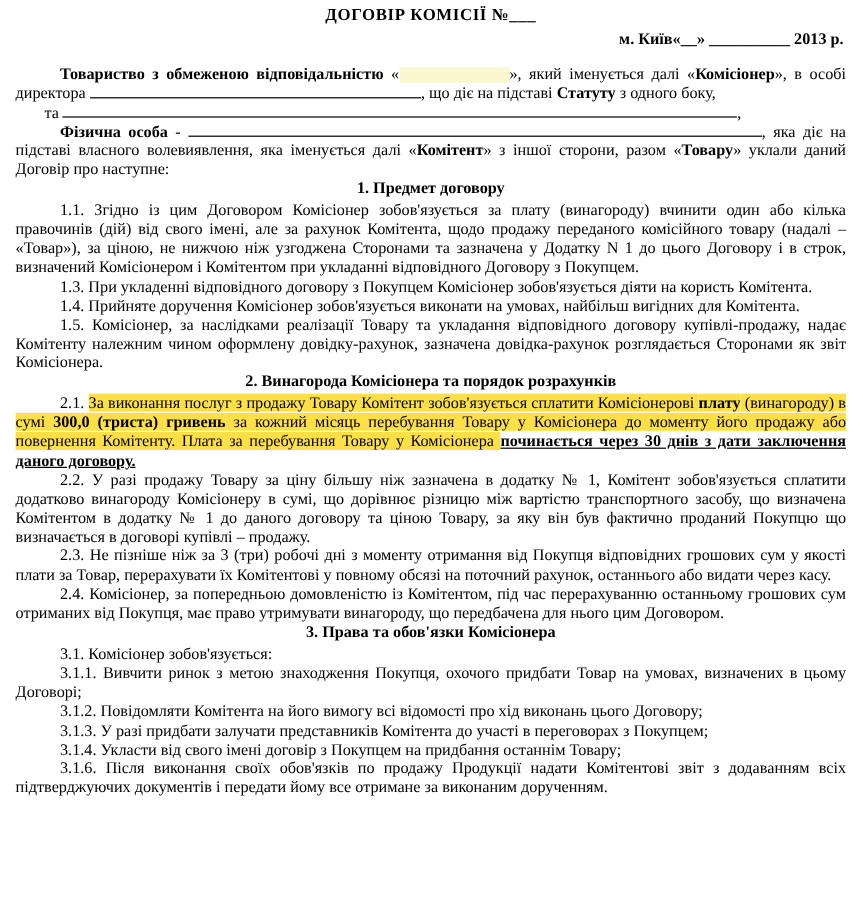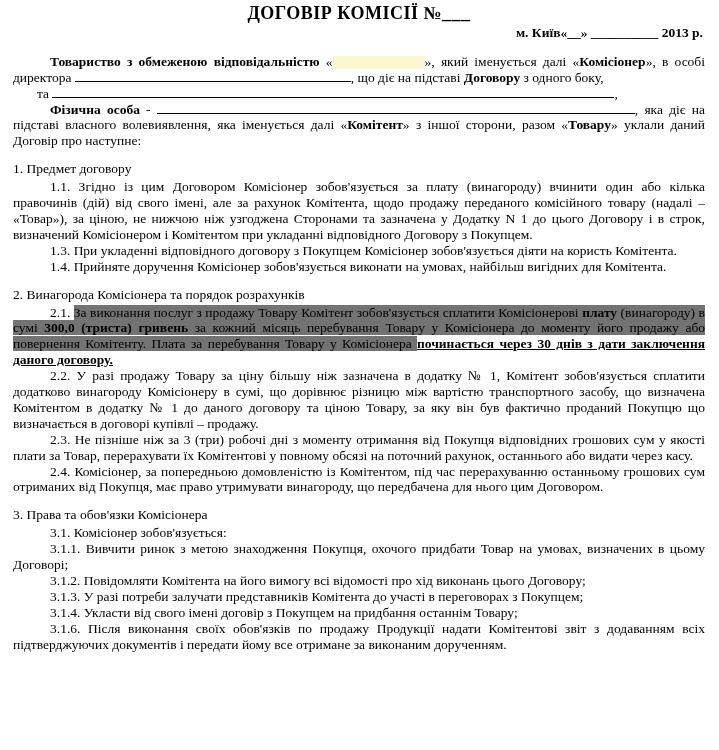--- a/index.html
+++ b/index.html
@@ -2,65 +2,66 @@
 <html><head>
 <meta charset="utf-8">
 <style>
   html,body{margin:0;padding:0;background:#ffffff;}
   body{
     width:719px;height:750px;overflow:hidden;
     font-family:"Liberation Serif","DejaVu Serif",serif;
     font-size:13.5px;line-height:15.9px;color:#000;
   }
   .page{padding:6px 14px 0 13px;}
-  .doc-title{text-align:center;font-weight:bold;font-size:18px;letter-spacing:.5px;}
+  .doc-title{text-align:center;font-weight:bold;font-size:14px;letter-spacing:.5px;}
   .cityrow{display:flex;justify-content:flex-end;font-weight:bold;margin-top:3px;}
   .cityrow .city{margin-left:40px;}
   .cityrow .date{margin-right:2px;}
   .para{text-align:justify;text-indent:37px;margin:0;}
   .para.first{margin-top:13px;}
   .ta-line{padding-left:24px;}
-  .heading{text-align:left;font-weight:normal;margin-top:12px;margin-bottom:2px;}
+  .heading{text-align:center;font-weight:bold;margin-bottom:2px;}
   b{font-weight:bold;}
   .blank{display:inline-block;border-bottom:1px solid #000;height:11px;vertical-align:baseline;}
   .blank.pale{border-bottom:none;background:#fbf7d0;height:13px;vertical-align:text-bottom;}
-  .hl{background:#737373;}
+  .hl{background:#fde047;}
   .bu{font-weight:bold;text-decoration:underline;}
   .bold-para{font-weight:bold;}
 </style>
 </head>
 <body>
 
 <div class="page">
 
   <div class="doc-title">ДОГОВІР  КОМІСІЇ  №___</div>
 
   <div class="cityrow">
     <span class="city">м. Київ</span>
     <span class="date">«__» __________ 2013 р.</span>
   </div>
 
-  <div class="para first"><b>Товариство з обмеженою відповідальністю </b><span>«</span><span class="blank pale" style="width:92px"></span><span>», який іменується далі «</span><b>Комісіонер</b><span>», в особі директора </span><span class="blank" style="width:276px"></span><span>, що діє на підставі </span><b>Договору</b><span> з одного боку,</span></div>
+  <div class="para first"><b>Товариство з обмеженою відповідальністю </b><span>«</span><span class="blank pale" style="width:92px"></span><span>», який іменується далі «</span><b>Комісіонер</b><span>», в особі директора </span><span class="blank" style="width:276px"></span><span>, що діє на підставі </span><b>Статуту</b><span> з одного боку,</span></div>
 
   <div class="ta-line"><span>та </span><span class="blank" style="width:562px"></span><span>,</span></div>
 
   <div class="para"><b>Фізична особа</b><span> - </span><span class="blank" style="width:478px"></span><span>, яка діє на підставі власного волевиявлення, яка іменується далі «</span><b>Комітент</b><span>» з іншої сторони,  разом «</span><b>Товару</b><span>» уклали даний Договір про наступне:</span></div>
 
   <div class="heading">1. Предмет  договору</div>
   <div class="para">1.1. Згідно із цим Договором Комісіонер зобов'язується за плату (винагороду) вчинити один або кілька правочинів (дій) від свого імені, але за рахунок Комітента, щодо продажу переданого комісійного товару (надалі – «Товар»), за ціною, не нижчою ніж узгоджена Сторонами та зазначена у Додатку N 1 до цього Договору і в строк, визначений Комісіонером і Комітентом при укладанні відповідного Договору з Покупцем.</div>
   <div class="para">1.3. При укладенні відповідного договору з Покупцем Комісіонер зобов'язується діяти на користь Комітента.</div>
   <div class="para">1.4. Прийняте доручення Комісіонер зобов'язується виконати на умовах, найбільш вигідних для Комітента.</div>
+  <div class="para">1.5. Комісіонер, за наслідками реалізації Товару та укладання відповідного договору купівлі-продажу, надає Комітенту належним чином оформлену довідку-рахунок, зазначена довідка-рахунок розглядається Сторонами як звіт Комісіонера.</div>
 
   <div class="heading">2. Винагорода  Комісіонера  та порядок  розрахунків</div>
   <div class="para"><span>2.1. </span><span class="hl">За виконання послуг з продажу Товару Комітент зобов'язується сплатити Комісіонерові </span><b class="hl">плату</b><span class="hl"> (винагороду) в сумі </span><b class="hl">300,0 (триста) гривень</b><span class="hl"> за кожний місяць перебування Товару у Комісіонера до моменту його продажу або повернення Комітенту. Плата за перебування Товару у Комісіонера </span><span class="bu">починається через 30 днів з дати заключення  даного  договору.</span></div>
   <div class="para">2.2.  У разі  продажу Товару за ціну більшу ніж зазначена в додатку № 1, Комітент зобов'язується сплатити додатково винагороду Комісіонеру в сумі, що дорівнює різницю між вартістю транспортного засобу, що визначена Комітентом в додатку № 1 до даного договору та ціною Товару, за яку він був фактично проданий Покупцю що визначається в договорі купівлі – продажу.</div>
   <div class="para">2.3. Не пізніше ніж за 3 (три) робочі дні з моменту отримання від Покупця відповідних грошових сум у якості плати за Товар, перерахувати їх Комітентові у повному обсязі на поточний рахунок, останнього або видати через касу.</div>
   <div class="para">2.4. Комісіонер, за попередньою домовленістю із Комітентом,  під час перерахуванню останньому грошових сум  отриманих  від Покупця,  має право утримувати винагороду, що передбачена для нього цим Договором.</div>
 
   <div class="heading">3. Права  та  обов'язки  Комісіонера</div>
   <div class="para">3.1. Комісіонер зобов'язується:</div>
   <div class="para">3.1.1. Вивчити ринок з метою знаходження Покупця, охочого придбати Товар на умовах, визначених в цьому Договорі;</div>
   <div class="para">3.1.2. Повідомляти  Комітента на його вимогу всі відомості  про хід  виконань цього  Договору;</div>
-  <div class="para">3.1.3. У разі потреби залучати представників  Комітента до участі в переговорах з Покупцем;</div>
+  <div class="para">3.1.3. У разі придбати залучати представників  Комітента до участі в переговорах з Покупцем;</div>
   <div class="para">3.1.4. Укласти  від свого імені договір з Покупцем на придбання останнім Товару;</div>
   <div class="para">3.1.6. Після   виконання своїх обов'язків по продажу Продукції надати Комітентові звіт з додаванням всіх підтверджуючих  документів і передати йому все отримане за виконаним дорученням.</div>
 
 </div>
 
 </body></html>

